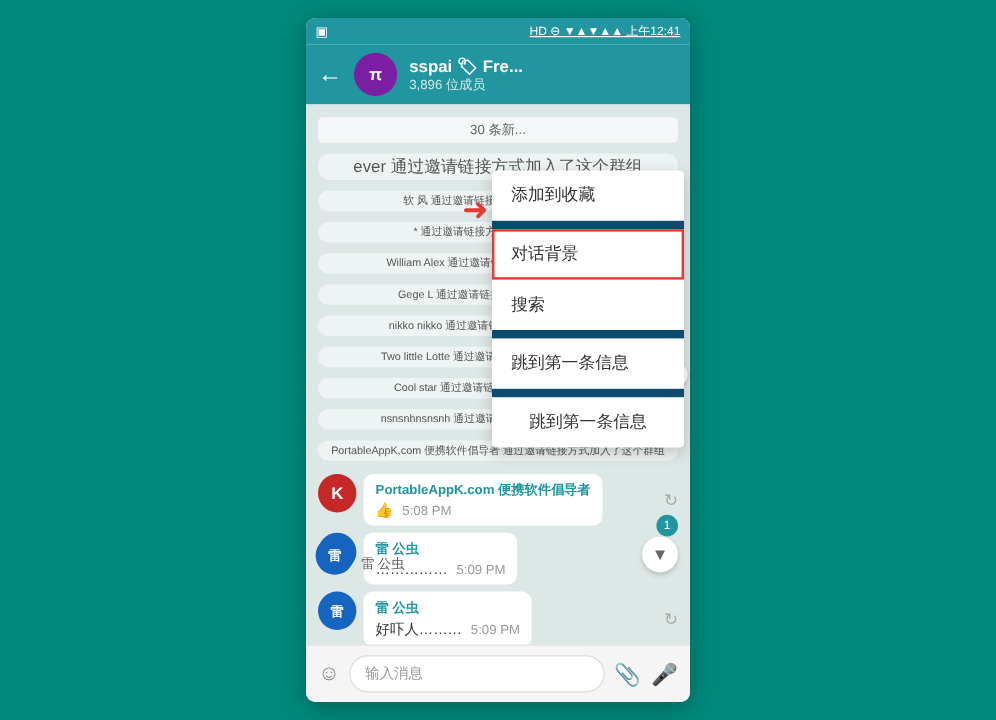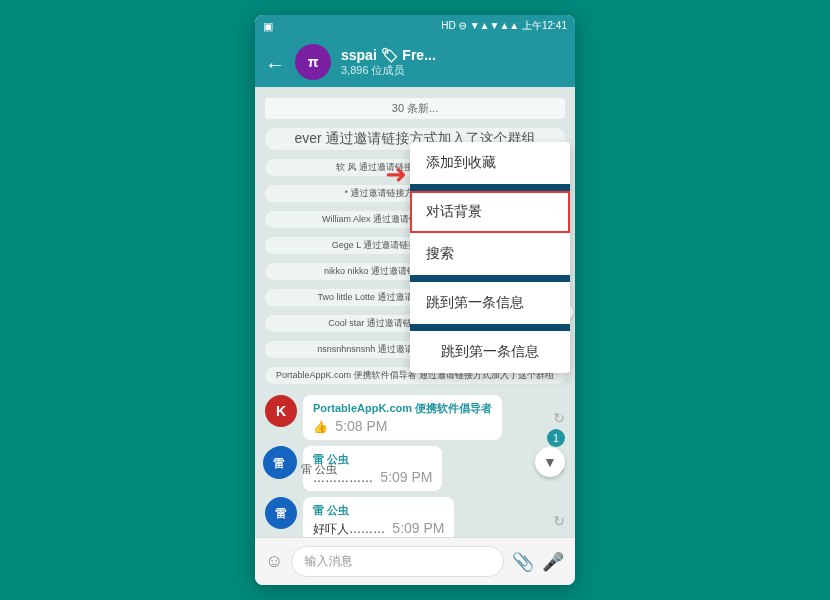--- a/index.html
+++ b/index.html
@@ -34,20 +34,21 @@
     }
     .status-left {
       display: flex;
       align-items: center;
       gap: 4px;
     }
     .status-right {
       display: flex;
       gap: 3px;
       font-size: 10px;
+      text-decoration: underline;
     }
     .header {
       background: #2196a0;
       height: 50px;
       display: flex;
       align-items: center;
       padding: 0 10px;
       gap: 10px;
     }
     .back-btn {
@@ -131,21 +132,21 @@
       align-items: flex-start;
       gap: 6px;
     }
     .msg-sender {
       font-size: 11px;
       color: #2196a0;
       font-weight: bold;
       margin-bottom: 2px;
     }
     .msg-time {
-      font-size: 14px;
+      font-size: 11px;
       color: #999;
       margin-left: 4px;
       margin-top: 37px;
     }
     .msg-content {
       font-size: 12px;
       color: #333;
     }
     .msg-forward {
       color: #aaa;

